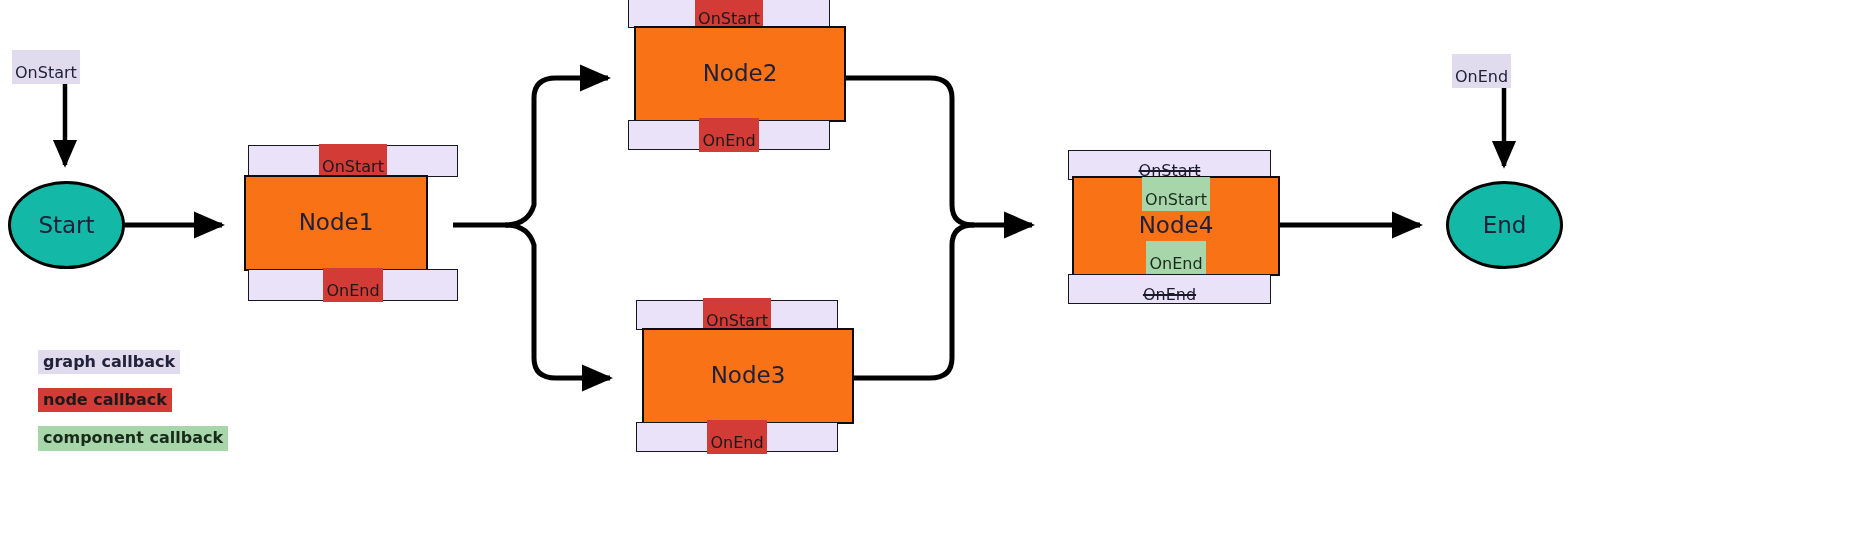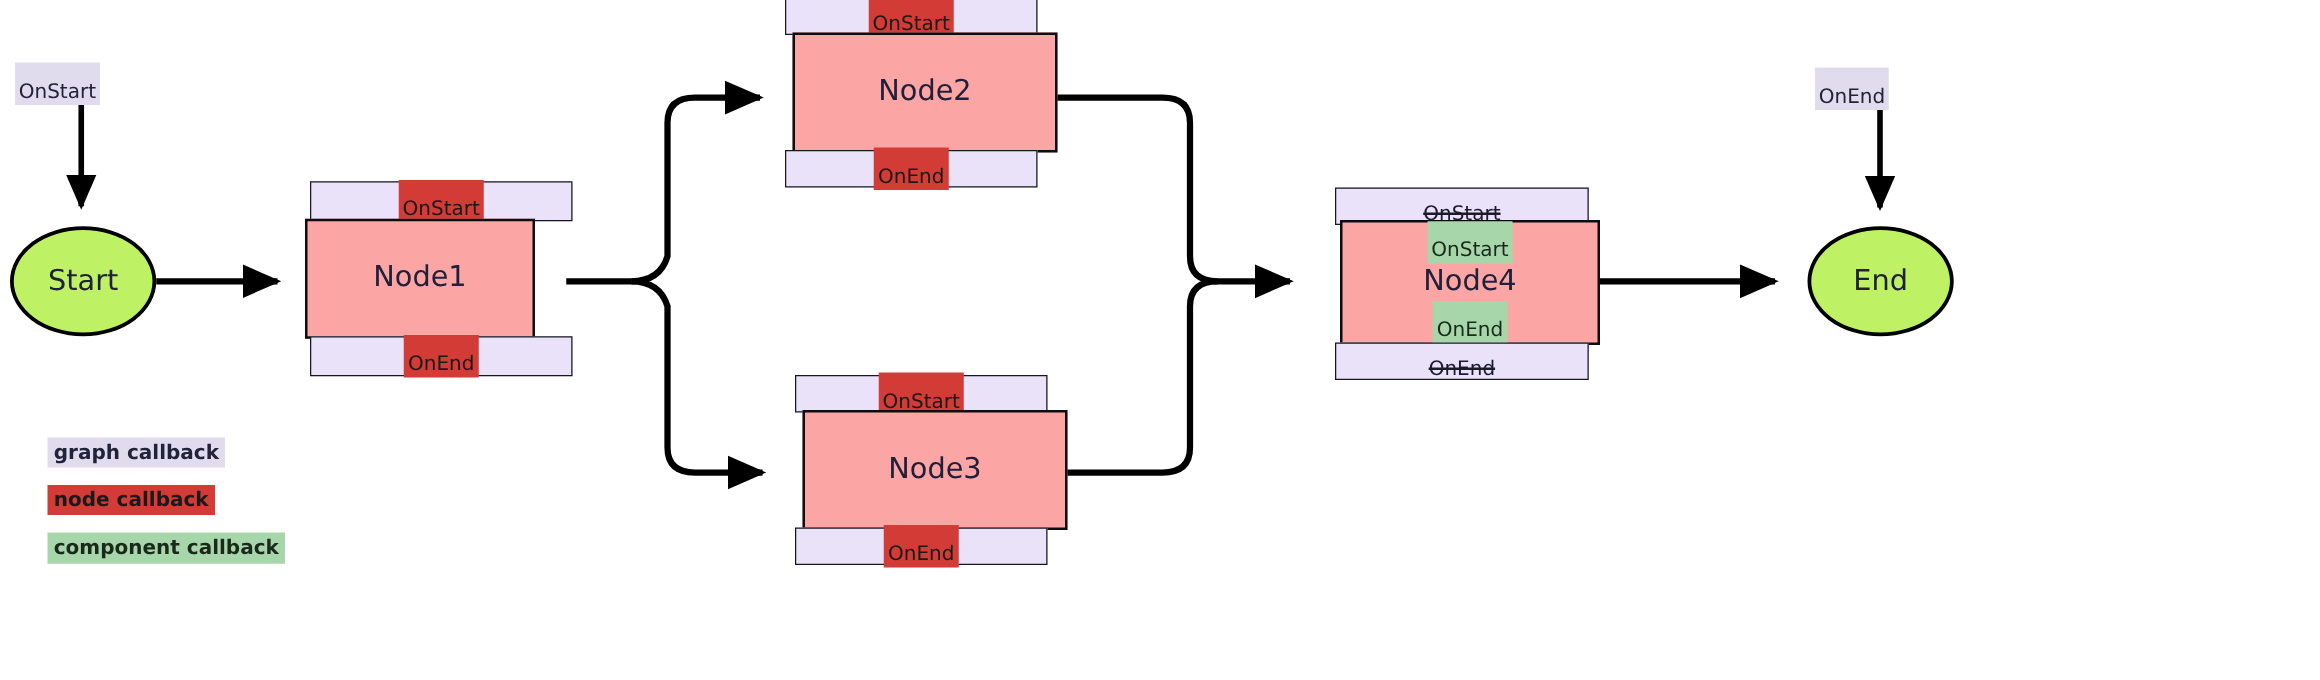--- a/index.html
+++ b/index.html
@@ -25,21 +25,21 @@
     width: 1856px;
     height: 544px;
     pointer-events: none;
   }
 
   
   .terminal {
     position: absolute;
     border: 3.5px solid #000000;
     border-radius: 50%;
-    background: #bef264;
+    background: #14b8a6;
     display: flex;
     align-items: center;
     justify-content: center;
     font-size: 23px;
     color: #20203a;
     box-sizing: border-box;
   }
 
   
   .nodestack {
@@ -52,21 +52,21 @@
     box-sizing: border-box;
     display: flex;
     align-items: center;
     font-size: 16px;
     color: #1b1b2b;
     white-space: nowrap;
   }
   .band.center { justify-content: center; }
   .mainbox {
     position: absolute;
-    background: #fca5a5;
+    background: #f97316;
     border: 2.2px solid #0c0c12;
     box-sizing: border-box;
     display: flex;
     align-items: center;
     justify-content: center;
     font-size: 23px;
     color: #20203a;
   }
   .mainbox.stacked {
     flex-direction: column;

